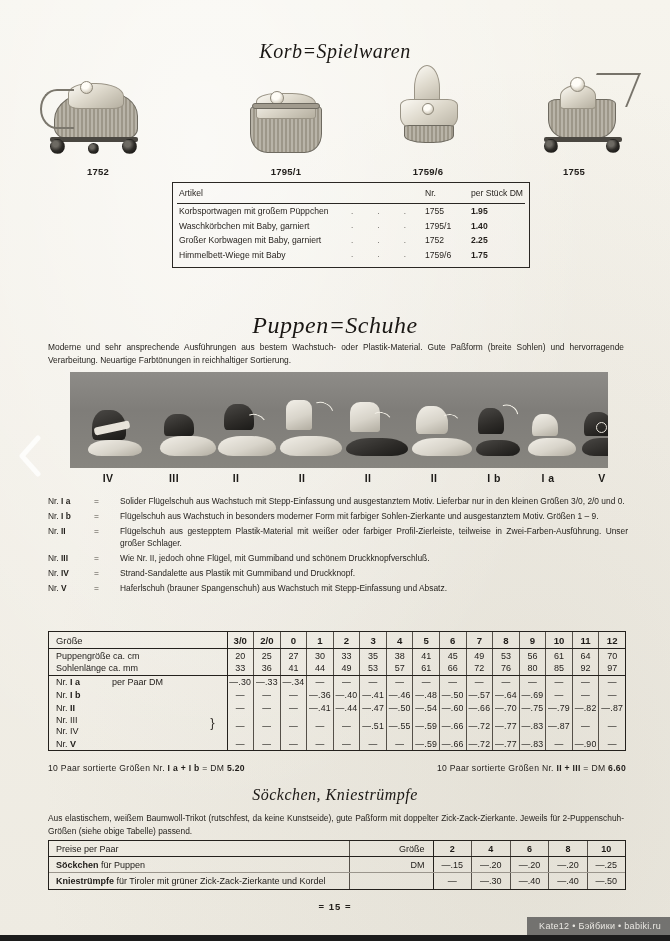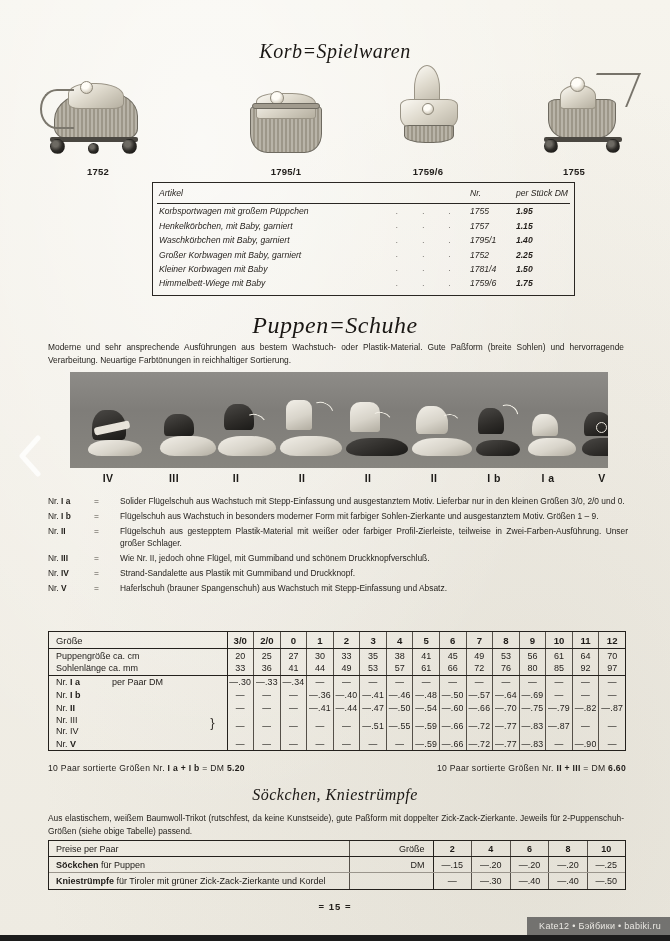--- a/index.html
+++ b/index.html
@@ -58,25 +58,24 @@
       border:1px solid #17161400; }
   .doll-head { position:absolute; border-radius:50%;
       background:radial-gradient(circle at 38% 30%, #fffdf7 0 35%, #d8d2c4 70%, #a29c8e 100%);
       border:1px solid #8d8779; }
   .cloth { position:absolute;
       background:linear-gradient(150deg,#fbf9f3 0%,#ddd8cb 45%,#b5afa0 100%);
       border:1px solid #9a9486; }
 
   
   #art-table {
-    position:absolute; left:152px; top:182px; width:423px;
+    position:absolute; left:172px; top:182px; width:358px;
     border:1.4px solid #2a2723;
     background:rgba(255,255,255,.10);
     padding:3px 4px 5px 4px;
-    font-style:italic;
   }
   #art-table table { width:100%; border-collapse:collapse; }
   #art-table th, #art-table td {
     font-size:8.6px; padding:2.2px 2px; text-align:left; font-weight:normal;
     color:#231f1b; white-space:nowrap;
   }
   #art-table thead th { padding-bottom:5px; }
   #art-table .hdr-sep td { border-bottom:1px solid #2a2723; height:0; padding:0;}
   #art-table .c-nr { text-align:left; width:46px; }
   #art-table .c-price { text-align:left; width:48px; font-weight:bold; }
@@ -248,42 +247,30 @@
             </tr>
         </thead>
         <tbody id="art-body">
             <tr>
               <td>Korbsportwagen mit großem Püppchen</td>
               <td class="c-dots">. . .</td>
               <td class="c-nr">1755</td>
               <td class="c-price">1.95</td>
             </tr>
             <tr>
-              <td>Henkelkörbchen, mit Baby, garniert</td>
-              <td class="c-dots">. . .</td>
-              <td class="c-nr">1757</td>
-              <td class="c-price">1.15</td>
-            </tr>
-            <tr>
               <td>Waschkörbchen mit Baby, garniert</td>
               <td class="c-dots">. . .</td>
               <td class="c-nr">1795/1</td>
               <td class="c-price">1.40</td>
             </tr>
             <tr>
               <td>Großer Korbwagen mit Baby, garniert</td>
               <td class="c-dots">. . .</td>
               <td class="c-nr">1752</td>
               <td class="c-price">2.25</td>
-            </tr>
-            <tr>
-              <td>Kleiner Korbwagen mit Baby</td>
-              <td class="c-dots">. . .</td>
-              <td class="c-nr">1781/4</td>
-              <td class="c-price">1.50</td>
             </tr>
             <tr>
               <td>Himmelbett-Wiege mit Baby</td>
               <td class="c-dots">. . .</td>
               <td class="c-nr">1759/6</td>
               <td class="c-price">1.75</td>
             </tr>
           </tbody>
       </table>
     </div>

